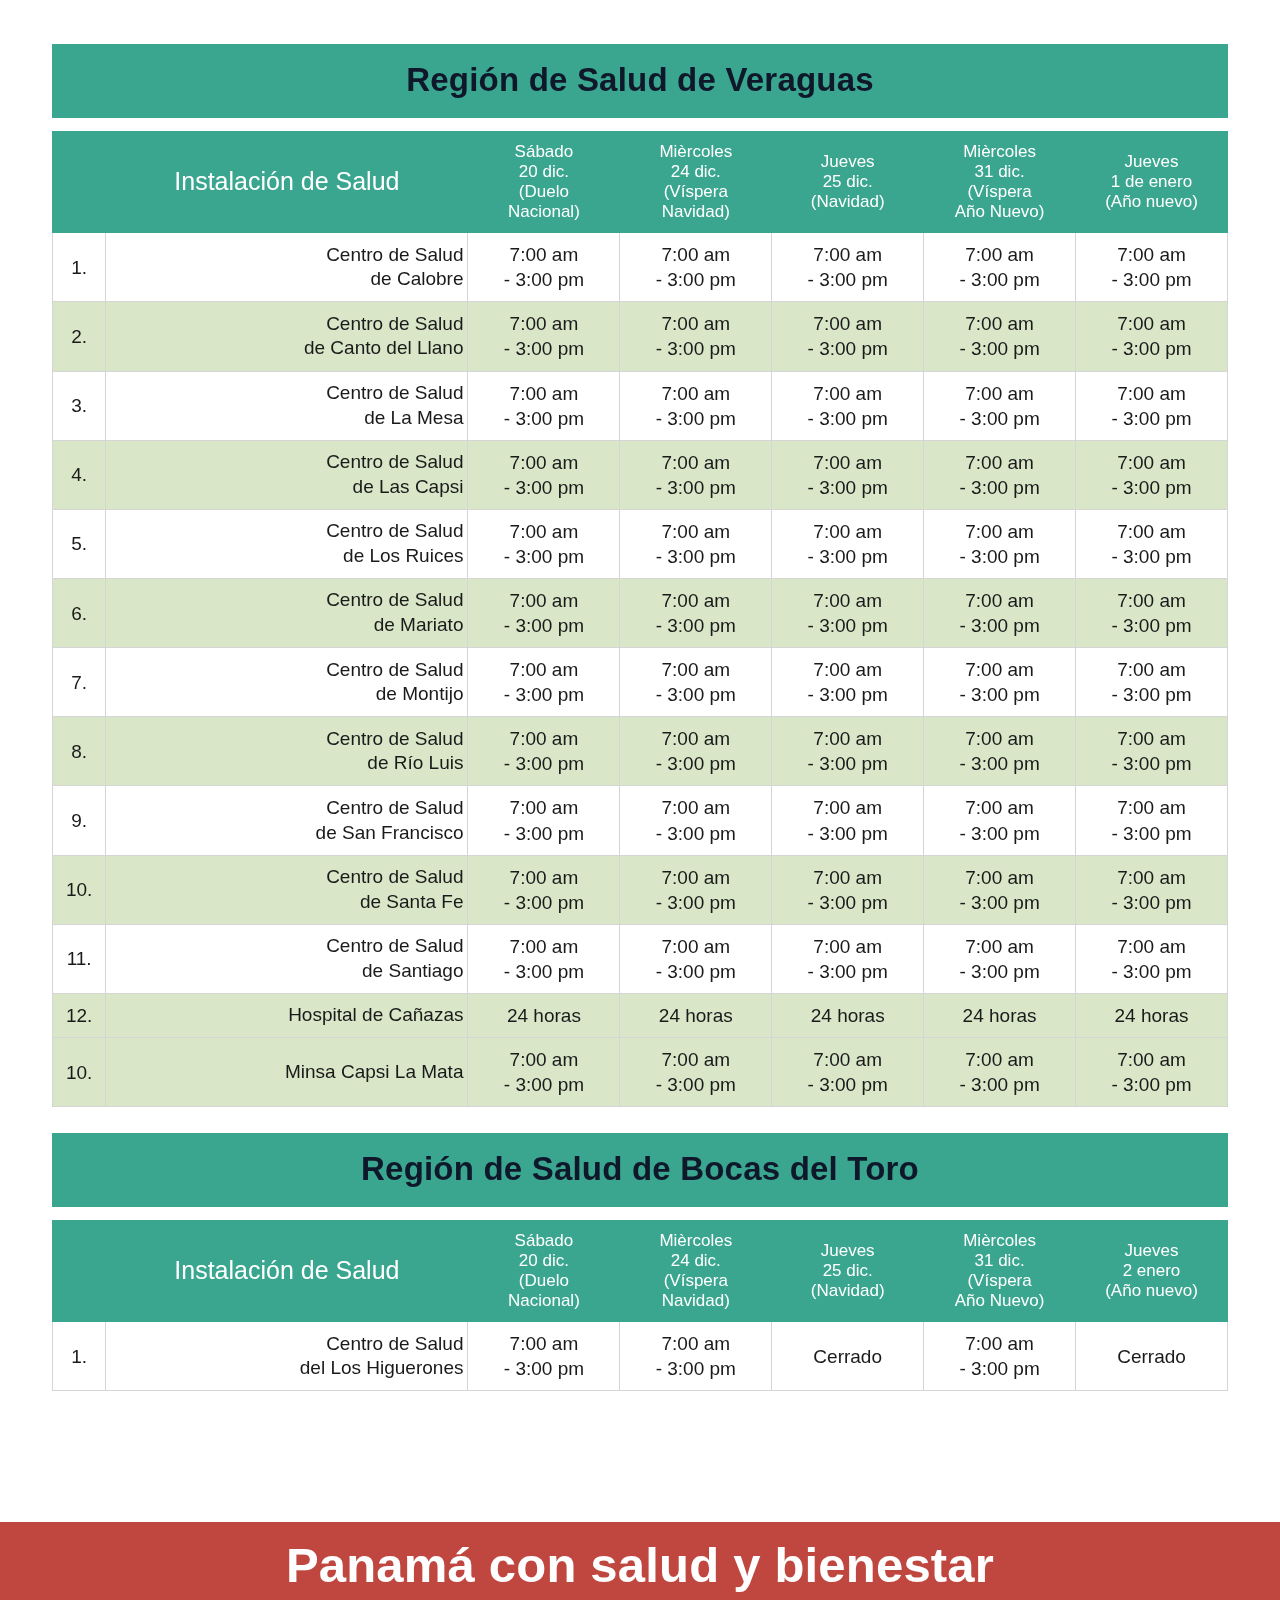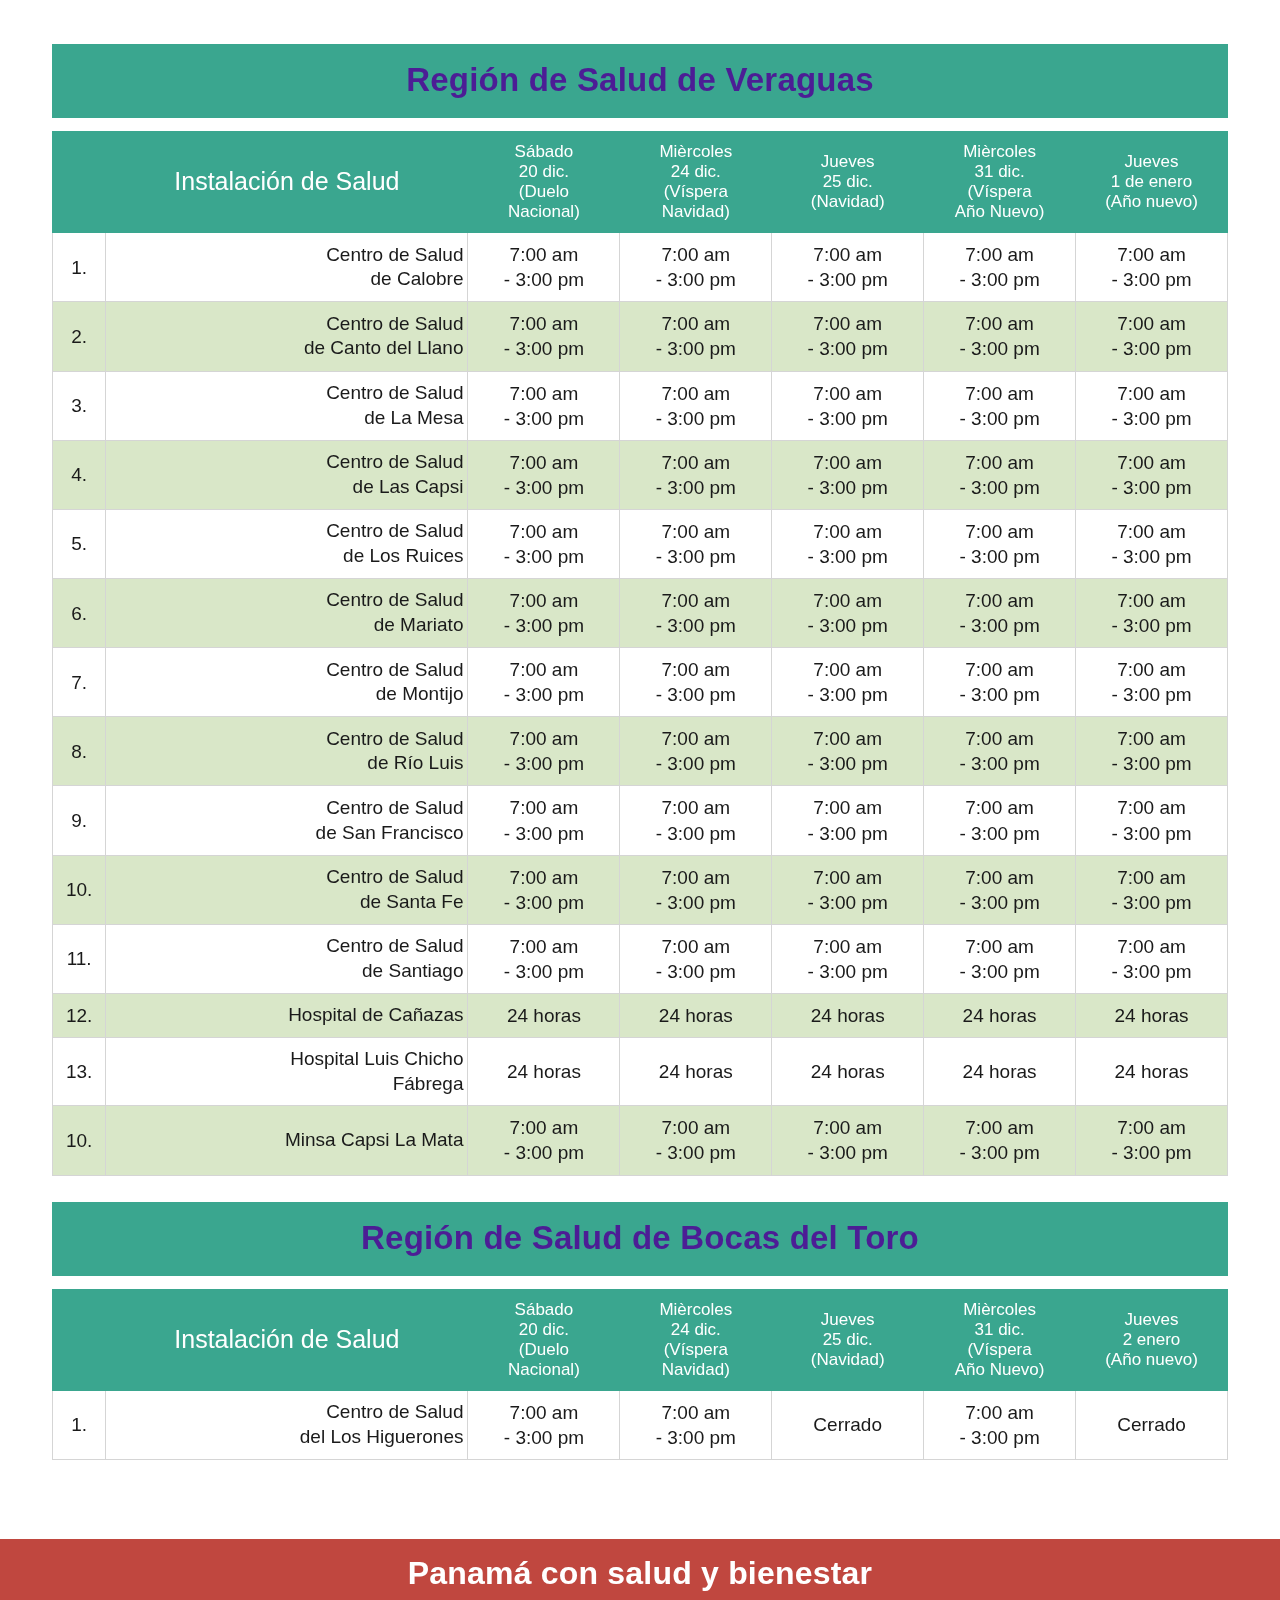--- a/index.html
+++ b/index.html
@@ -17,21 +17,21 @@
     overflow: hidden;
   }
   .page {
     width: 1280px;
     height: 1600px;
     position: relative;
     padding: 0 52px;
   }
   .section-banner {
     background: #3aa68f;
-    color: #4c1d95;
+    color: #0f172a;
     text-align: center;
     font-size: 33px;
     font-weight: bold;
     letter-spacing: 0.2px;
     padding: 17px 10px 19px 10px;
     margin-top: 44px;
   }
   .banner-2 { margin-top: 26px; }
 
   table.sched {
@@ -85,21 +85,21 @@
     position: absolute;
     left: 0;
     bottom: 0;
     width: 1280px;
     background: #c0473f;
     color: #ffffff;
     text-align: center;
     padding: 18px 10px 20px 10px;
   }
   .footer-title {
-    font-size: 32px;
+    font-size: 49px;
     font-weight: bold;
     line-height: 1.05;
     letter-spacing: 0.2px;
   }
   .footer-sub {
     font-size: 24px;
     margin-top: 5px;
     font-weight: normal;
   }
 </style>
@@ -454,32 +454,20 @@
       </tr>
       <tr class="alt">
         <td class="num">12.</td>
         <td class="name">Hospital de Cañazas</td>
         <td>24 horas</td>
         <td>24 horas</td>
         <td>24 horas</td>
         <td>24 horas</td>
         <td>24 horas</td>
       </tr>
-      <tr>
-        <td class="num">13.</td>
-        <td class="name two-line">
-          <span>Hospital Luis Chicho</span>
-          <span>Fábrega</span>
-        </td>
-        <td>24 horas</td>
-        <td>24 horas</td>
-        <td>24 horas</td>
-        <td>24 horas</td>
-        <td>24 horas</td>
-      </tr>
       <tr class="alt">
         <td class="num">10.</td>
         <td class="name">Minsa Capsi La Mata</td>
         <td class="two-line">
           <span>7:00 am</span>
           <span>- 3:00 pm</span>
         </td>
         <td class="two-line">
           <span>7:00 am</span>
           <span>- 3:00 pm</span>

